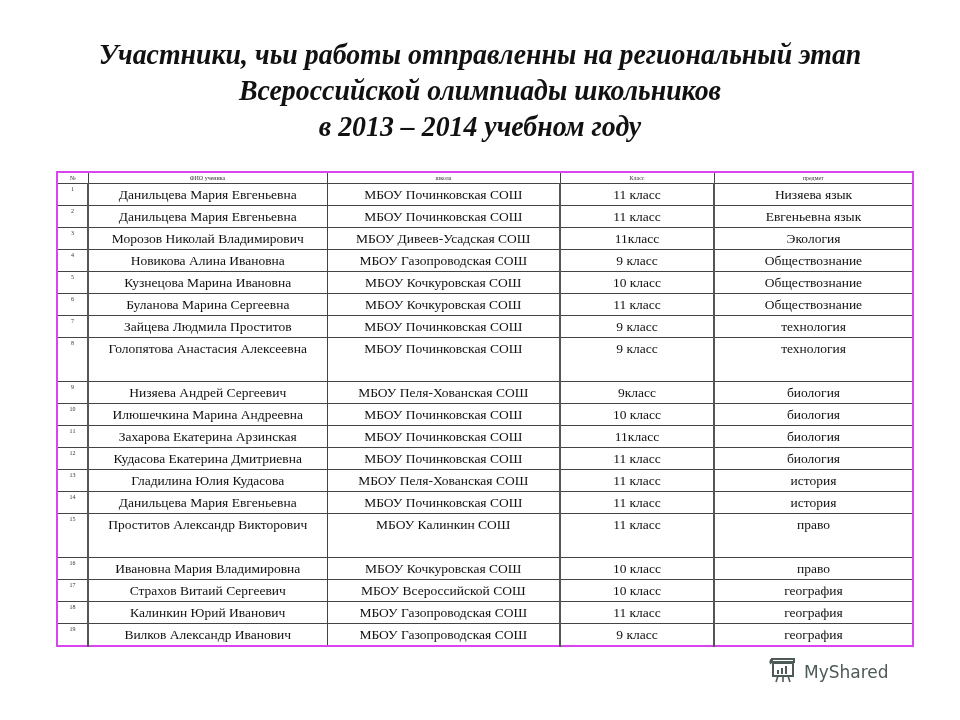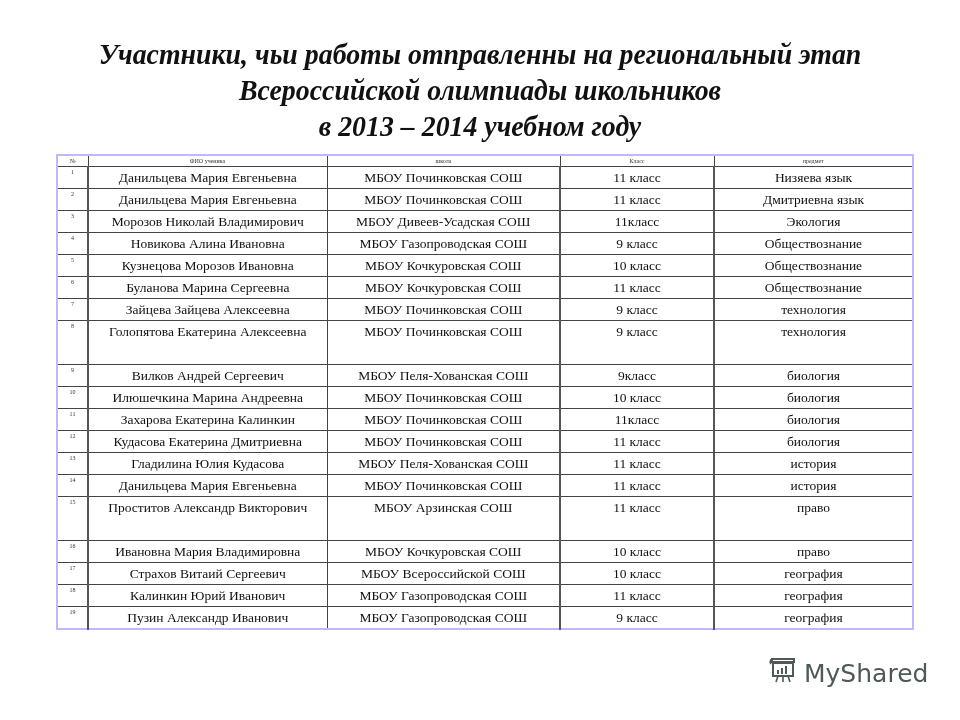--- a/index.html
+++ b/index.html
@@ -5,42 +5,42 @@
   html, body { margin: 0; padding: 0; background: #ffffff; }
   body { width: 960px; height: 720px; position: relative; overflow: hidden; font-family: "Liberation Serif", serif; color: #111; }
   .title {
     position: absolute; left: 0; top: 36px; width: 960px; text-align: center;
     font-family: "Liberation Serif", serif; font-weight: bold; font-style: italic;
     font-size: 29px; line-height: 36px; color: #111;
     transform: scaleX(0.96);
   }
   .title div { white-space: nowrap; }
   table.grid {
-    position: absolute; left: 56px; top: 154px; width: 856px;
+    position: absolute; left: 56px; top: 171px; width: 856px;
     border-collapse: collapse; table-layout: fixed;
-    border: 2px solid #c4b5fd;
+    border: 2px solid #d946ef;
   }
   table.grid td, table.grid th {
     border: 1px solid #444; padding: 0; text-align: center; vertical-align: top;
     font-family: "Liberation Serif", serif; font-weight: normal; overflow: hidden;
   }
   table.grid th { height: 10px; font-size: 6px; line-height: 10px; color: #333; }
   table.grid td { font-size: 13.5px; line-height: 21px; height: 21px; }
   table.grid tr.tall td { height: 43px; }
   table.grid td.num { font-size: 6px; line-height: 10px; text-align: center; color: #333; }
   col.c0 { width: 31px; }
   col.c1 { width: 239px; }
   col.c2 { width: 233px; }
   col.c3 { width: 154px; }
   col.c4 { width: 199px; }
   table.grid td.name { border-left: 2px solid #555; }
   table.grid td.cls, table.grid td.subj { border-left: 2px solid #555; font-family: Liberation Serif, serif; }
   .watermark {
     position: absolute; left: 768px; top: 655px; display: flex; align-items: center;
-    font-family: "DejaVu Sans", sans-serif; font-size: 25px; color: #4d5a55;
+    font-family: "DejaVu Sans", sans-serif; font-size: 17px; color: #4d5a55;
   }
   .watermark svg { margin-right: 6px; }
 </style>
 </head>
 <body>
 
 <div class="title">
   <div>Участники, чьи работы отправленны на региональный этап</div>
   <div>Всероссийской олимпиады школьников</div>
   <div>в 2013 – 2014 учебном году</div>
@@ -69,81 +69,81 @@
       <td class="name">Данильцева Мария Евгеньевна</td>
       <td class="school">МБОУ Починковская СОШ</td>
       <td class="cls">11 класс</td>
       <td class="subj">Низяева язык</td>
     </tr>
     <tr>
       <td class="num">2</td>
       <td class="name">Данильцева Мария Евгеньевна</td>
       <td class="school">МБОУ Починковская СОШ</td>
       <td class="cls">11 класс</td>
-      <td class="subj">Дмитриевна язык</td>
+      <td class="subj">Евгеньевна язык</td>
     </tr>
     <tr>
       <td class="num">3</td>
       <td class="name">Морозов Николай Владимирович</td>
       <td class="school">МБОУ Дивеев-Усадская СОШ</td>
       <td class="cls">11класс</td>
       <td class="subj">Экология</td>
     </tr>
     <tr>
       <td class="num">4</td>
       <td class="name">Новикова Алина Ивановна</td>
       <td class="school">МБОУ Газопроводская СОШ</td>
       <td class="cls">9 класс</td>
       <td class="subj">Обществознание</td>
     </tr>
     <tr>
       <td class="num">5</td>
-      <td class="name">Кузнецова Морозов Ивановна</td>
+      <td class="name">Кузнецова Марина Ивановна</td>
       <td class="school">МБОУ Кочкуровская СОШ</td>
       <td class="cls">10 класс</td>
       <td class="subj">Обществознание</td>
     </tr>
     <tr>
       <td class="num">6</td>
       <td class="name">Буланова Марина Сергеевна</td>
       <td class="school">МБОУ Кочкуровская СОШ</td>
       <td class="cls">11 класс</td>
       <td class="subj">Обществознание</td>
     </tr>
     <tr>
       <td class="num">7</td>
-      <td class="name">Зайцева Зайцева Алексеевна</td>
+      <td class="name">Зайцева Людмила Проститов</td>
       <td class="school">МБОУ Починковская СОШ</td>
       <td class="cls">9 класс</td>
       <td class="subj">технология</td>
     </tr>
     <tr class="tall">
       <td class="num">8</td>
-      <td class="name">Голопятова Екатерина Алексеевна</td>
+      <td class="name">Голопятова Анастасия Алексеевна</td>
       <td class="school">МБОУ Починковская СОШ</td>
       <td class="cls">9 класс</td>
       <td class="subj">технология</td>
     </tr>
     <tr>
       <td class="num">9</td>
-      <td class="name">Вилков Андрей  Сергеевич</td>
+      <td class="name">Низяева Андрей  Сергеевич</td>
       <td class="school">МБОУ Пеля-Хованская СОШ</td>
       <td class="cls">9класс</td>
       <td class="subj">биология</td>
     </tr>
     <tr>
       <td class="num">10</td>
       <td class="name">Илюшечкина Марина Андреевна</td>
       <td class="school">МБОУ Починковская СОШ</td>
       <td class="cls">10 класс</td>
       <td class="subj">биология</td>
     </tr>
     <tr>
       <td class="num">11</td>
-      <td class="name">Захарова Екатерина Калинкин</td>
+      <td class="name">Захарова Екатерина Арзинская</td>
       <td class="school">МБОУ Починковская СОШ</td>
       <td class="cls">11класс</td>
       <td class="subj">биология</td>
     </tr>
     <tr>
       <td class="num">12</td>
       <td class="name">Кудасова Екатерина Дмитриевна</td>
       <td class="school">МБОУ Починковская СОШ</td>
       <td class="cls">11 класс</td>
       <td class="subj">биология</td>
@@ -158,21 +158,21 @@
     <tr>
       <td class="num">14</td>
       <td class="name">Данильцева Мария Евгеньевна</td>
       <td class="school">МБОУ Починковская СОШ</td>
       <td class="cls">11 класс</td>
       <td class="subj">история</td>
     </tr>
     <tr class="tall">
       <td class="num">15</td>
       <td class="name">Проститов Александр Викторович</td>
-      <td class="school">МБОУ Арзинская СОШ</td>
+      <td class="school">МБОУ Калинкин СОШ</td>
       <td class="cls">11 класс</td>
       <td class="subj">право</td>
     </tr>
     <tr>
       <td class="num">16</td>
       <td class="name">Ивановна Мария Владимировна</td>
       <td class="school">МБОУ Кочкуровская СОШ</td>
       <td class="cls">10 класс</td>
       <td class="subj">право</td>
     </tr>
@@ -185,21 +185,21 @@
     </tr>
     <tr>
       <td class="num">18</td>
       <td class="name">Калинкин Юрий Иванович</td>
       <td class="school">МБОУ Газопроводская СОШ</td>
       <td class="cls">11 класс</td>
       <td class="subj">география</td>
     </tr>
     <tr>
       <td class="num">19</td>
-      <td class="name">Пузин Александр Иванович</td>
+      <td class="name">Вилков Александр Иванович</td>
       <td class="school">МБОУ Газопроводская СОШ</td>
       <td class="cls">9 класс</td>
       <td class="subj">география</td>
     </tr>
   </tbody>
 </table>
 
 <div class="watermark">
   <span>
     <svg width="30" height="30" viewBox="0 0 30 30">

